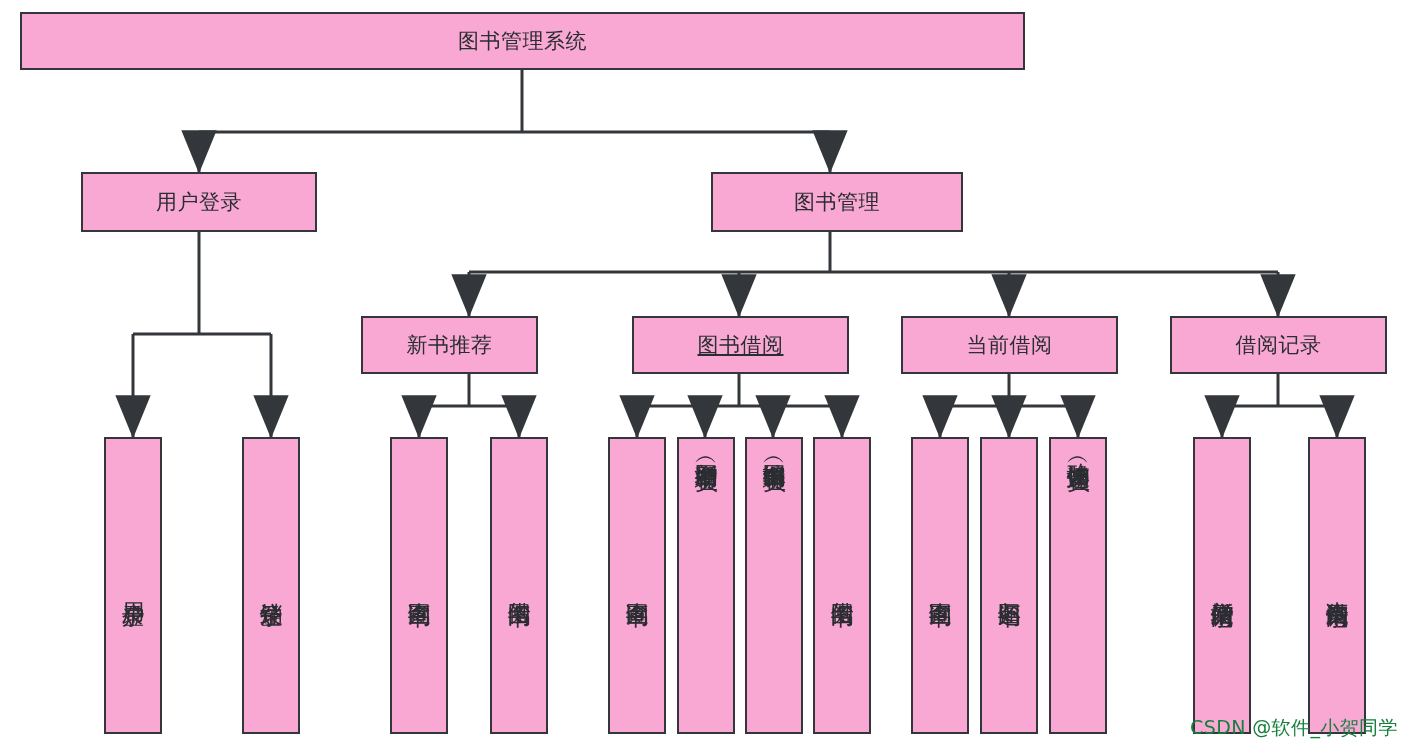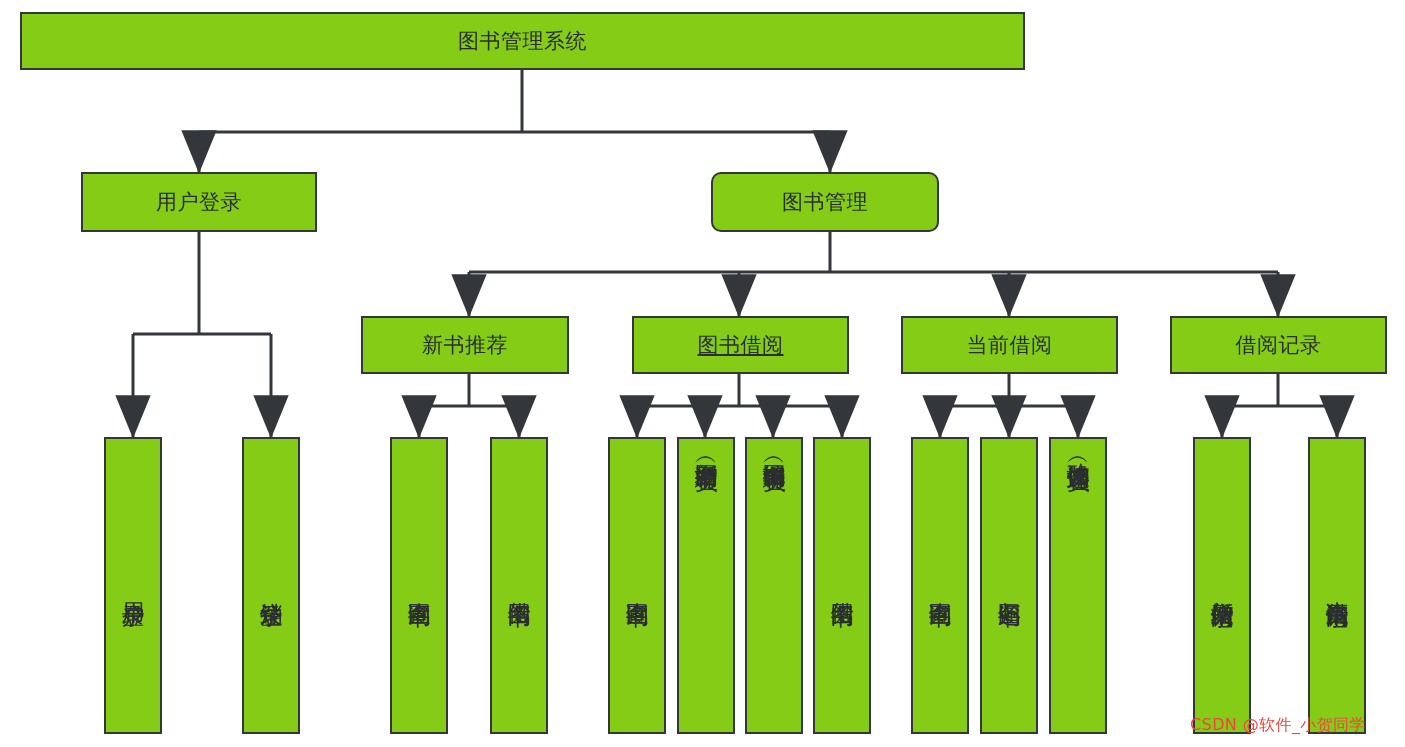--- a/index.html
+++ b/index.html
@@ -22,21 +22,21 @@
     position: absolute;
     left: 0;
     top: 0;
     width: 1405px;
     height: 747px;
   }
   .node {
     position: absolute;
     box-sizing: border-box;
     border: 2.5px solid #33363b;
-    background: #84cc16;
+    background: #f9a8d4;
     display: flex;
     align-items: center;
     justify-content: center;
     color: #2a2d31;
     z-index: 2;
   }
   .node-label {
     display: block;
     text-align: center;
     line-height: 1.18;
@@ -64,22 +64,22 @@
     white-space: normal;
     max-height: 100%;
   }
   .node.vert.centered {
     align-items: center;
     padding-top: 0;
   }
   .watermark {
     position: absolute;
     z-index: 5;
-    color: #ef4444;
-    font-size: 16px;
+    color: #15803d;
+    font-size: 19px;
     white-space: nowrap;
     letter-spacing: 0.4px;
     pointer-events: none;
   }
 </style>
 </head>
 <body>
 
 <div id="diagram-root">
 
@@ -139,25 +139,25 @@
     </g>
   </svg>
 
   <div class="node horiz root" style="left:20px; top:12px; width:1005px; height:58px;">
     <span class="node-label">图书管理系统</span>
   </div>
 
   <div class="node horiz" style="left:81px; top:172px; width:236px; height:60px;">
     <span class="node-label">用户登录</span>
   </div>
-  <div class="node horiz" style="left:711px; top:172px; width:228px; height:60px;border-radius:10px;">
+  <div class="node horiz" style="left:711px; top:172px; width:252px; height:60px;">
     <span class="node-label">图书管理</span>
   </div>
 
-  <div class="node horiz" style="left:361px; top:316px; width:208px; height:58px;">
+  <div class="node horiz" style="left:361px; top:316px; width:177px; height:58px;">
     <span class="node-label">新书推荐</span>
   </div>
   <div class="node horiz" style="left:632px; top:316px; width:217px; height:58px;text-decoration:underline;">
     <span class="node-label">图书借阅</span>
   </div>
   <div class="node horiz" style="left:1170px; top:316px; width:217px; height:58px;">
     <span class="node-label">借阅记录</span>
   </div>
   <div class="node horiz" style="left:901px; top:316px; width:217px; height:58px;">
     <span class="node-label">当前借阅</span>

